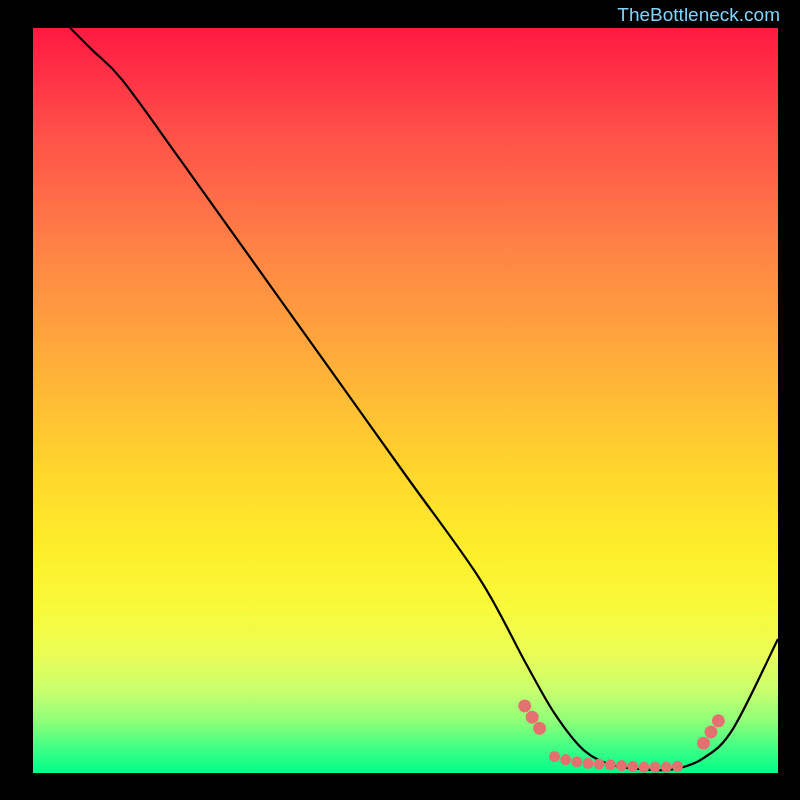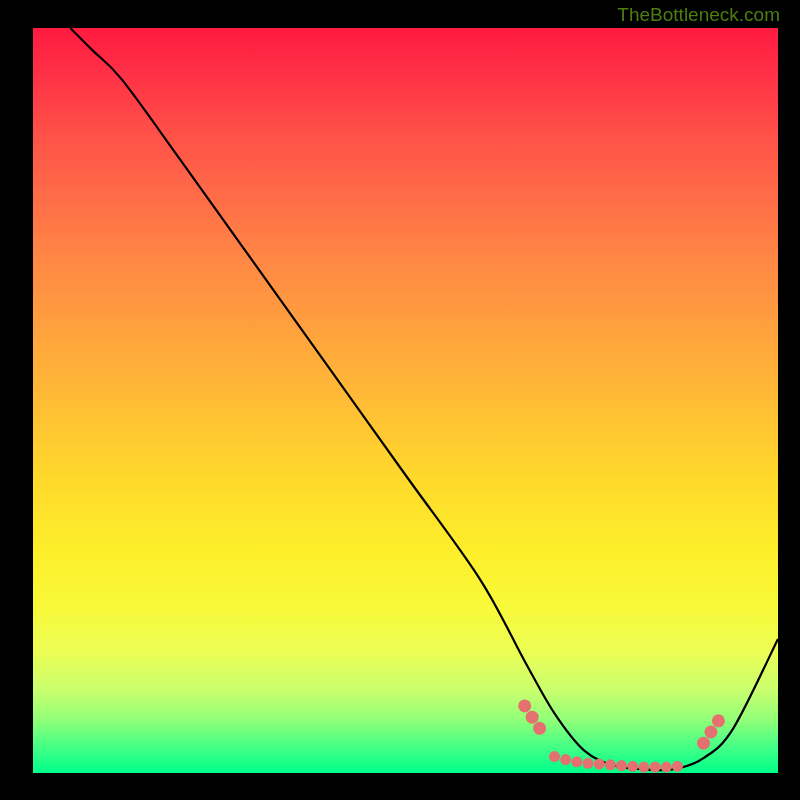--- a/index.html
+++ b/index.html
@@ -7,21 +7,21 @@
     width: 800px;
     height: 800px;
     background: #000;
     position: relative;
     font-family: Arial, sans-serif;
   }
   .attribution {
     position: absolute;
     top: 4px;
     right: 20px;
-    color: #4d7c0f;
+    color: #7dd3fc;
     font-size: 19px;
     font-weight: 500;
   }
   .plot-area {
     position: absolute;
     left: 33px;
     top: 28px;
     width: 745px;
     height: 745px;
     background: linear-gradient(to bottom,

